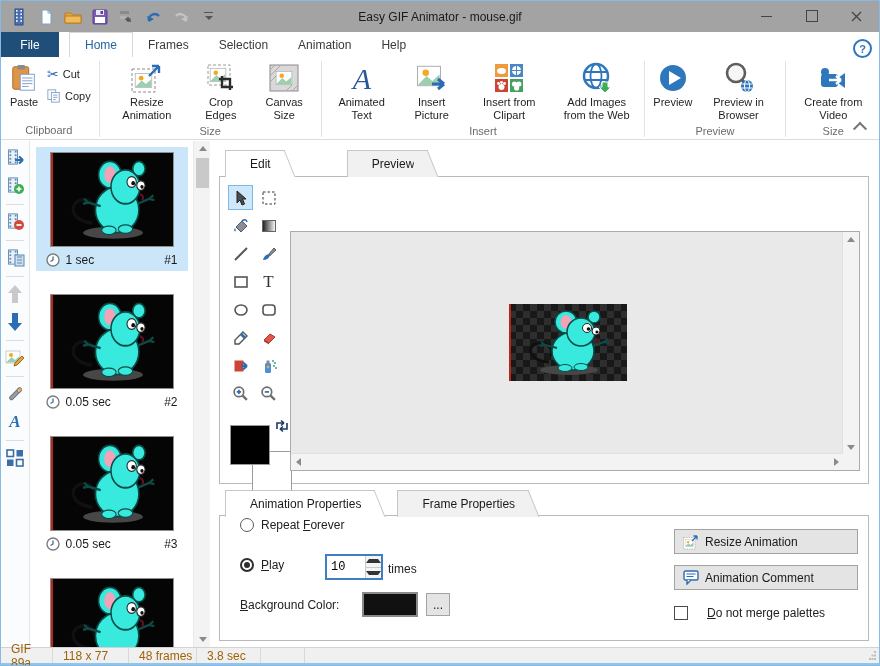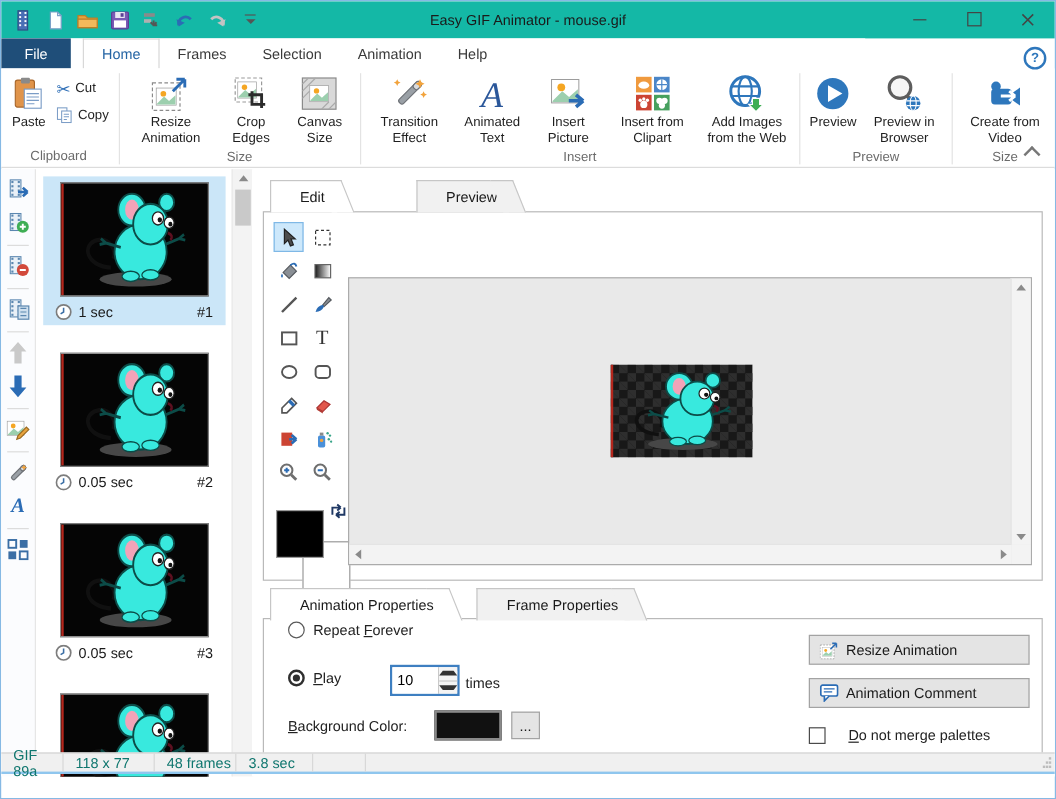--- a/index.html
+++ b/index.html
@@ -1,21 +1,21 @@
 <!DOCTYPE html>
 <html><head>
 <meta charset="utf-8">
 <style>
   html,body{margin:0;padding:0;background:#cfcfcf;}
   .win{position:relative;width:878px;height:664px;border:1px solid #86b9e4;background:#fff;
        font-family:"Liberation Sans",sans-serif;font-size:12px;color:#222;overflow:hidden;margin:0 auto;}
   .abs{position:absolute;}
   svg{display:block;}
   
-  .titlebar{position:absolute;left:0;top:0;width:878px;height:31px;background:#14b8a6;display:flex;align-items:center;}
+  .titlebar{position:absolute;left:0;top:0;width:878px;height:31px;background:#a3a3a3;display:flex;align-items:center;}
   .qat{display:flex;align-items:center;gap:7px;padding-left:8px;}
   .qbtn{width:20px;height:20px;display:flex;align-items:center;justify-content:center;}
   .title{position:absolute;left:0;right:0;text-align:center;font-size:12px;color:#1a1a1a;pointer-events:none;}
   .wbtns{position:absolute;right:0;top:0;display:flex;}
   .wbtn{width:45px;height:30px;display:flex;align-items:center;justify-content:center;}
   .qcaret{width:9px;height:9px;position:relative;}
   .qcaret::before{content:"";position:absolute;left:0;top:0;width:9px;height:1px;background:#555;}
   .qcaret::after{content:"";position:absolute;left:1px;top:4px;border-left:4px solid transparent;border-right:4px solid transparent;border-top:4px solid #555;}
   
   .tabrow{position:absolute;left:0;top:31px;width:720px;height:25px;background:#fff;display:flex;align-items:stretch;}
@@ -93,34 +93,34 @@
                       linear-gradient(45deg,#2e2e2e 25%,transparent 25%,transparent 75%,#2e2e2e 75%);
      background-size:14px 14px;background-position:0 0,7px 7px;}
   .redline{position:absolute;left:0;top:0;width:2px;height:100%;background:#b5271d;}
   
   .pradio{position:absolute;display:flex;align-items:center;gap:7px;font-size:12px;}
   .radio{width:14px;height:14px;border:1px solid #5a5a5a;border-radius:50%;background:#fff;box-sizing:border-box;}
   .radio.sel{border:2px solid #2f2f2f;}
   .radio.sel::after{content:"";display:block;width:6px;height:6px;margin:2px;border-radius:50%;background:#2f2f2f;}
   .key{text-decoration:underline;}
   .spin{position:absolute;display:flex;border:2px solid #3e7fc1;background:#fff;height:22px;box-sizing:content-box;}
-  .spinval{width:30px;border:none;outline:none;font-family:Liberation Sans, sans-serif;font-size:12px;padding:2px 4px;}
+  .spinval{width:30px;border:none;outline:none;font-family:Liberation Mono, monospace;font-size:12px;padding:2px 4px;}
   .spinarrows{width:15px;display:flex;flex-direction:column;border-left:1px solid #c9c9c9;}
   .spinarrows div{flex:1;display:flex;align-items:center;justify-content:center;background:#f4f4f4;}
   .spinarrows div + div{border-top:1px solid #c9c9c9;}
   .sp-up{border-left:3px solid transparent;border-right:3px solid transparent;border-bottom:4px solid #333;}
   .sp-dn{border-left:3px solid transparent;border-right:3px solid transparent;border-top:4px solid #333;}
   .bgswatch{position:absolute;width:52px;height:21px;background:#111;border:2px solid #8a8a8a;}
   .pushbtn{position:absolute;background:#e4e4e4;border:1px solid #a3a3a3;display:flex;align-items:center;justify-content:center;
            font-size:12px;color:#1a1a1a;gap:6px;box-sizing:border-box;}
   .chkrow{position:absolute;display:flex;align-items:center;gap:19px;font-size:12px;}
   .chk{width:14px;height:14px;border:1px solid #4a4a4a;background:#fff;box-sizing:border-box;}
   
-  .status{position:absolute;left:0;top:626px;width:878px;height:18px;background:#f0f0f0;border-top:1px solid #d2d2d2;
-          border-bottom:2px solid #8fc6ee;box-sizing:border-box;display:flex;align-items:center;font-size:12px;color:#0f766e;}
+  .status{position:absolute;left:0;top:646px;width:878px;height:18px;background:#f0f0f0;border-top:1px solid #d2d2d2;
+          border-bottom:2px solid #8fc6ee;box-sizing:border-box;display:flex;align-items:center;font-size:12px;color:#a16207;}
   .seg{height:100%;display:flex;align-items:center;padding-left:10px;border-right:1px solid #d8d8d8;box-sizing:border-box;}
   .grip{position:absolute;right:2px;bottom:3px;}
 </style>
 </head>
 <body>
 
 <svg width="0" height="0" style="position:absolute">
   <defs>
     <linearGradient id="gbw" x1="0" y1="0" x2="1" y2="0">
       <stop offset="0" stop-color="#1a1a1a"></stop>
@@ -324,34 +324,20 @@
       </div>
       <div class="rglabel">Size</div>
     </div>
     <div class="rsep"></div>
 
     <div class="rgroup">
       <div class="rbtns">
         <div class="rbig">
           <span class="ric">
             <svg width="32" height="32" viewBox="0 0 32 32">
-                <g transform="rotate(45 16 16)">
-                  <rect x="13.5" y="3" width="5" height="24" rx="2" fill="#9aa0a6" stroke="#6e7277"></rect>
-                  <rect x="13.5" y="3" width="5" height="7" rx="2" fill="#d9dbde" stroke="#6e7277"></rect>
-                </g>
-                <path d="M25,4 l1.2,2.6 2.6,1.2 -2.6,1.2 -1.2,2.6 -1.2,-2.6 -2.6,-1.2 2.6,-1.2 Z" fill="#f2a33c"></path>
-                <path d="M28,14 l0.9,1.9 1.9,0.9 -1.9,0.9 -0.9,1.9 -0.9,-1.9 -1.9,-0.9 1.9,-0.9 Z" fill="#f2a33c"></path>
-                <path d="M6,4 l0.9,1.9 1.9,0.9 -1.9,0.9 -0.9,1.9 -0.9,-1.9 -1.9,-0.9 1.9,-0.9 Z" fill="#f2a33c"></path>
-              </svg>
-          </span>
-          <span class="rlbl">Transition Effect</span>
-        </div>
-        <div class="rbig">
-          <span class="ric">
-            <svg width="32" height="32" viewBox="0 0 32 32">
                 <text x="16" y="27" text-anchor="middle" font-family="Liberation Serif,serif" font-style="italic" font-size="30" fill="#2b579a">A</text>
               </svg>
           </span>
           <span class="rlbl">Animated Text</span>
         </div>
         <div class="rbig">
           <span class="ric">
             <svg width="32" height="32" viewBox="0 0 32 32">
                 <use href="#photo" x="0" y="1" width="26" height="26"></use>
                 <path d="M16,22 h12 M28,22 l-6,-5 M28,22 l-6,5" fill="none" stroke="#2b6cb5" stroke-width="3"></path>

